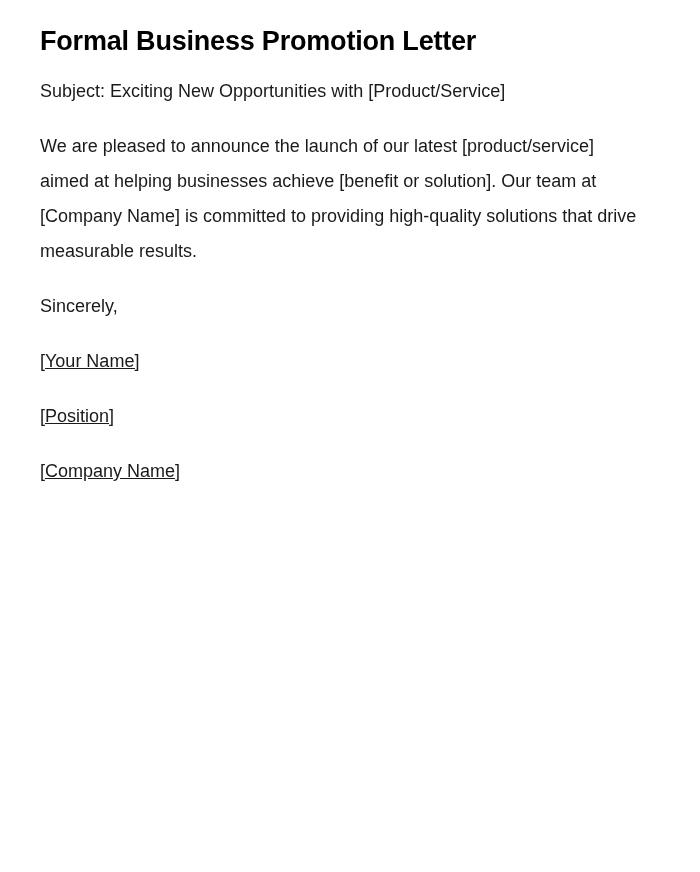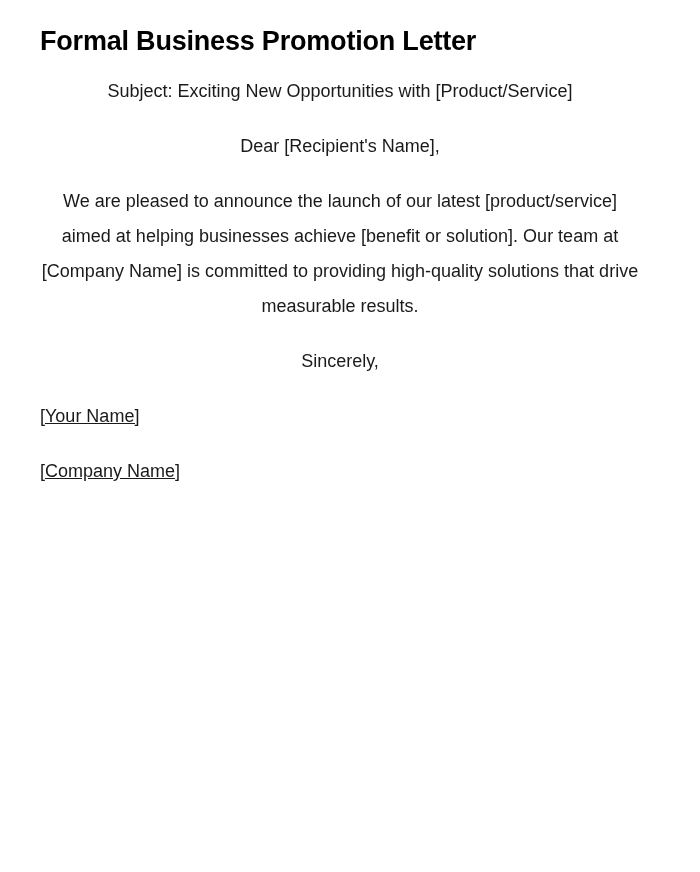--- a/index.html
+++ b/index.html
@@ -43,21 +43,21 @@
 
   .para {
     font-family: "Liberation Sans", sans-serif;
     font-size: 18px;
     font-weight: normal;
     line-height: 35px;
     color: #1a1a1a;
     margin: 0 0 20px 0;
     padding: 0;
     max-width: 600px;
-    text-align: center;
+    text-align: left;
     word-spacing: 0px;
   }
 
   .para:last-child {
     margin-bottom: 0;
   }
 
   .sig-line {
     font-family: "Liberation Sans", sans-serif;
     font-size: 18px;
@@ -73,27 +73,27 @@
 </head>
 <body>
 
 <div class="page">
   <div class="doc">
 
     <h1 class="doc-title">Formal Business Promotion Letter</h1>
 
     <p class="para">Subject: Exciting New Opportunities with [Product/Service]</p>
 
-    <p class="para">Dear [Recipient's Name],</p>
 
     <p class="para">We are pleased to announce the launch of our latest [product/service] aimed at helping businesses achieve [benefit or solution]. Our team at [Company Name] is committed to providing high-quality solutions that drive measurable results.</p>
 
 
 
     <p class="para">Sincerely,</p>
 
     <p class="sig-line">[Your Name]</p>
 
+    <p class="sig-line">[Position]</p>
 
     <p class="sig-line">[Company Name]</p>
 
   </div>
 </div>
 
 </body></html>

